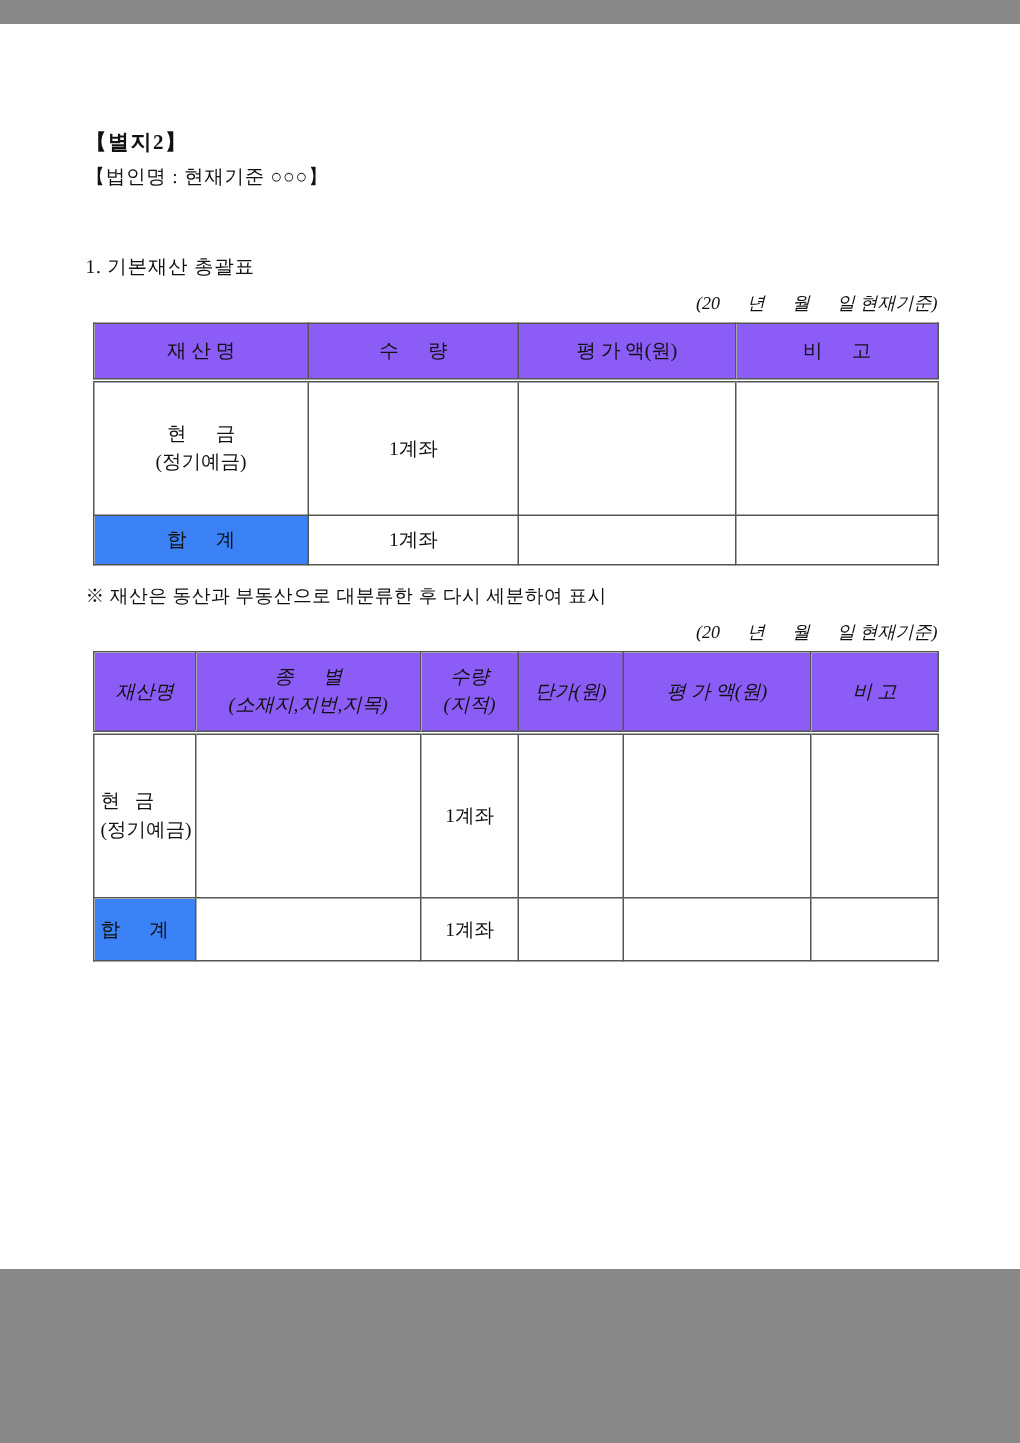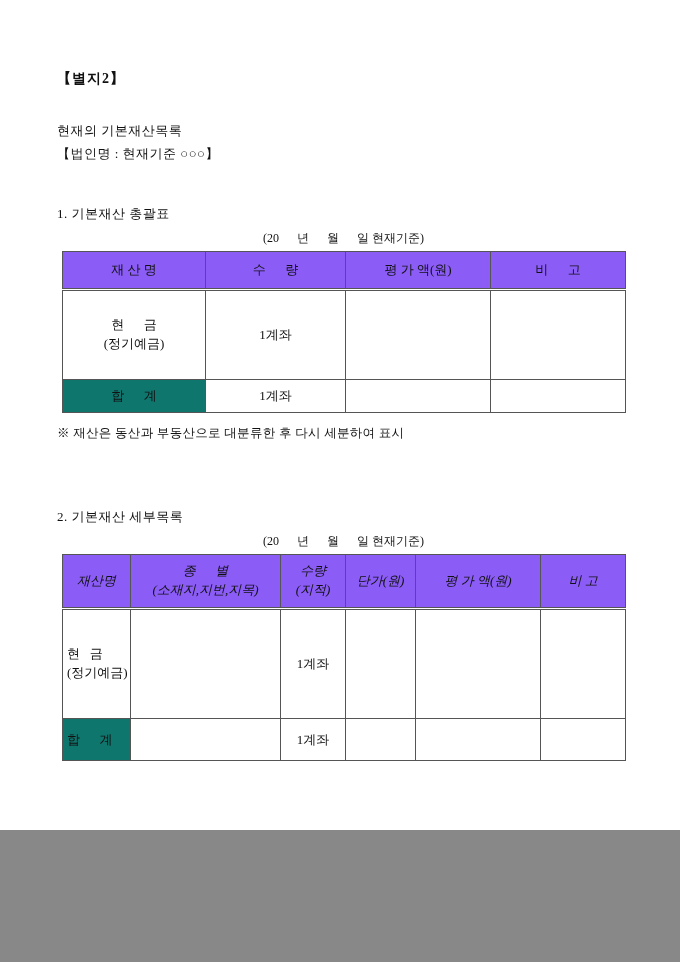--- a/index.html
+++ b/index.html
@@ -1,32 +1,32 @@
 <!DOCTYPE html>
 <html><head>
 <meta charset="utf-8">
 <style>
   html,body { margin:0; padding:0; background:#888; }
   .page {
-    width:680px; height:830px; margin:0 auto; background:#ffffff;
+    width:680px; height:830px; margin:16px auto; background:#ffffff;
     position:relative; box-sizing:border-box;
     padding:70px 29px 0 57px;
     font-family:"Liberation Serif","DejaVu Serif",serif;
     color:#111;
   }
   .pre { white-space:pre; }
   .attachment { font-size:14px; font-weight:bold; letter-spacing:1px; }
   .title-line { font-size:13px; margin-top:5px; letter-spacing:0.5px; }
   .title-first { margin-top:34px; }
   .section-heading { font-size:13px; letter-spacing:0.5px; }
   .sec1-heading { margin-top:42px; }
   .sec2-heading { margin-top:66px; }
   .date-note {
     width:563px; margin-left:5px; margin-top:7px;
-    font-size:12px; text-align:center; white-space:pre;
+    font-size:12px; text-align:right; white-space:pre;font-style:italic;
   }
   table.tbl {
     border-collapse:collapse; table-layout:fixed;
     margin-left:5px; margin-top:4px; width:563px;
   }
   .tbl th, .tbl td {
     border:1px solid #555; font-size:13px; font-weight:normal;
     text-align:center; vertical-align:middle; padding:2px 3px;
     overflow:hidden; box-sizing:border-box;
   }
@@ -34,32 +34,31 @@
     background:#8b5cf6;
     border-bottom:3px double #555;
   }
   .t1 thead tr { height:38px; }
   .t1 tr.data-row { height:90px; }
   .t1 tr.total-row { height:33px; }
   .t2 thead tr { height:54px;font-style:italic; }
   .t2 tr.data-row { height:110px; }
   .t2 tr.total-row { height:42px; }
   .t2 td.left-cell { text-align:left; padding-left:4px; }
-  td.gray { background:#0f766e; }
+  td.gray { background:#3b82f6; }
   .two-line div { line-height:1.45; }
   .footnote { font-size:12.5px; margin-top:12px; letter-spacing:0.3px; }
 </style>
 </head>
 <body>
 
 <div class="page">
 
   <div class="attachment">【별지2】</div>
 
-  <div class="title-line title-first">현재의  기본재산목록</div>
   <div class="title-line">【법인명 : 현재기준 ○○○】</div>
 
   <div class="section-heading sec1-heading">1. 기본재산 총괄표</div>
   <div class="date-note">(20      년      월      일 현재기준)</div>
 
   <table class="tbl t1">
     <colgroup>
       <col style="width:143px">
         <col style="width:140px">
         <col style="width:145px">
@@ -87,21 +86,20 @@
         <td class="gray"><span class="pre">합      계</span></td>
         <td><span>1계좌</span></td>
         <td><span></span></td>
         <td><span></span></td>
       </tr>
     </tbody>
   </table>
 
   <div class="footnote">※ 재산은 동산과 부동산으로 대분류한 후 다시 세분하여 표시</div>
 
-  <div class="section-heading sec2-heading">2. 기본재산 세부목록</div>
   <div class="date-note">(20      년      월      일 현재기준)</div>
 
   <table class="tbl t2">
     <colgroup>
       <col style="width:68px">
         <col style="width:150px">
         <col style="width:65px">
         <col style="width:70px">
         <col style="width:125px">
         <col style="width:85px">

